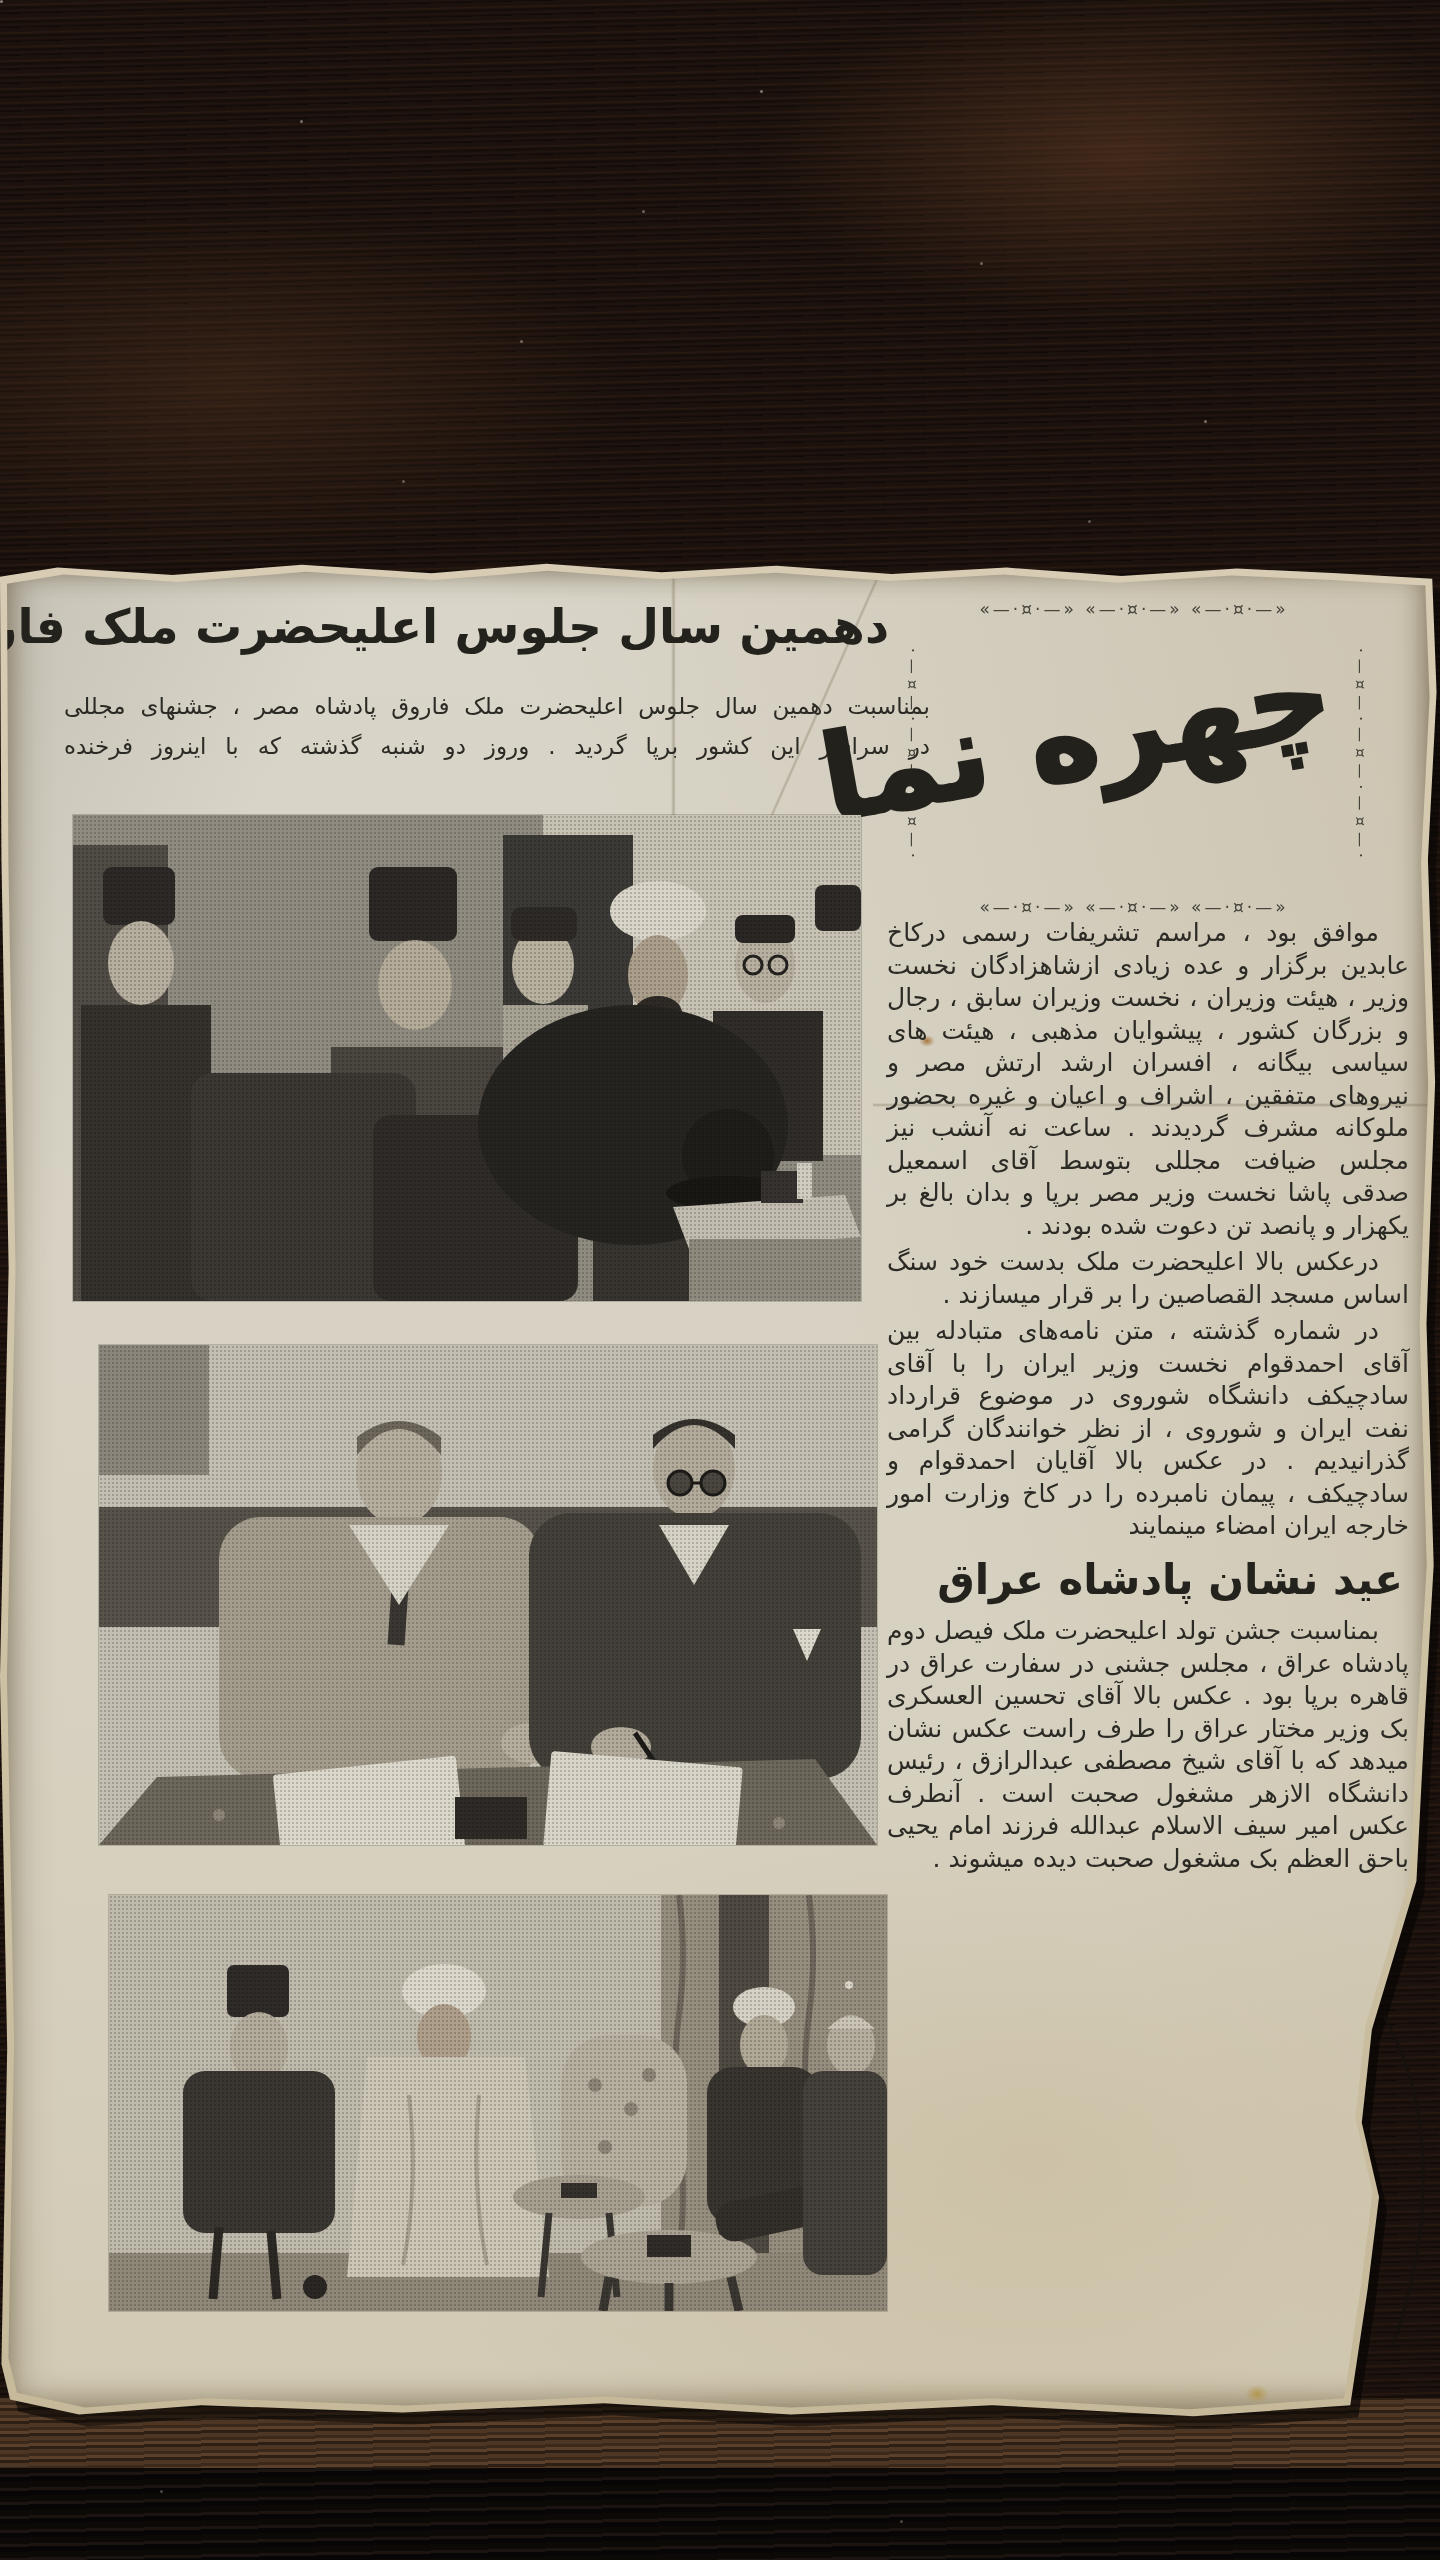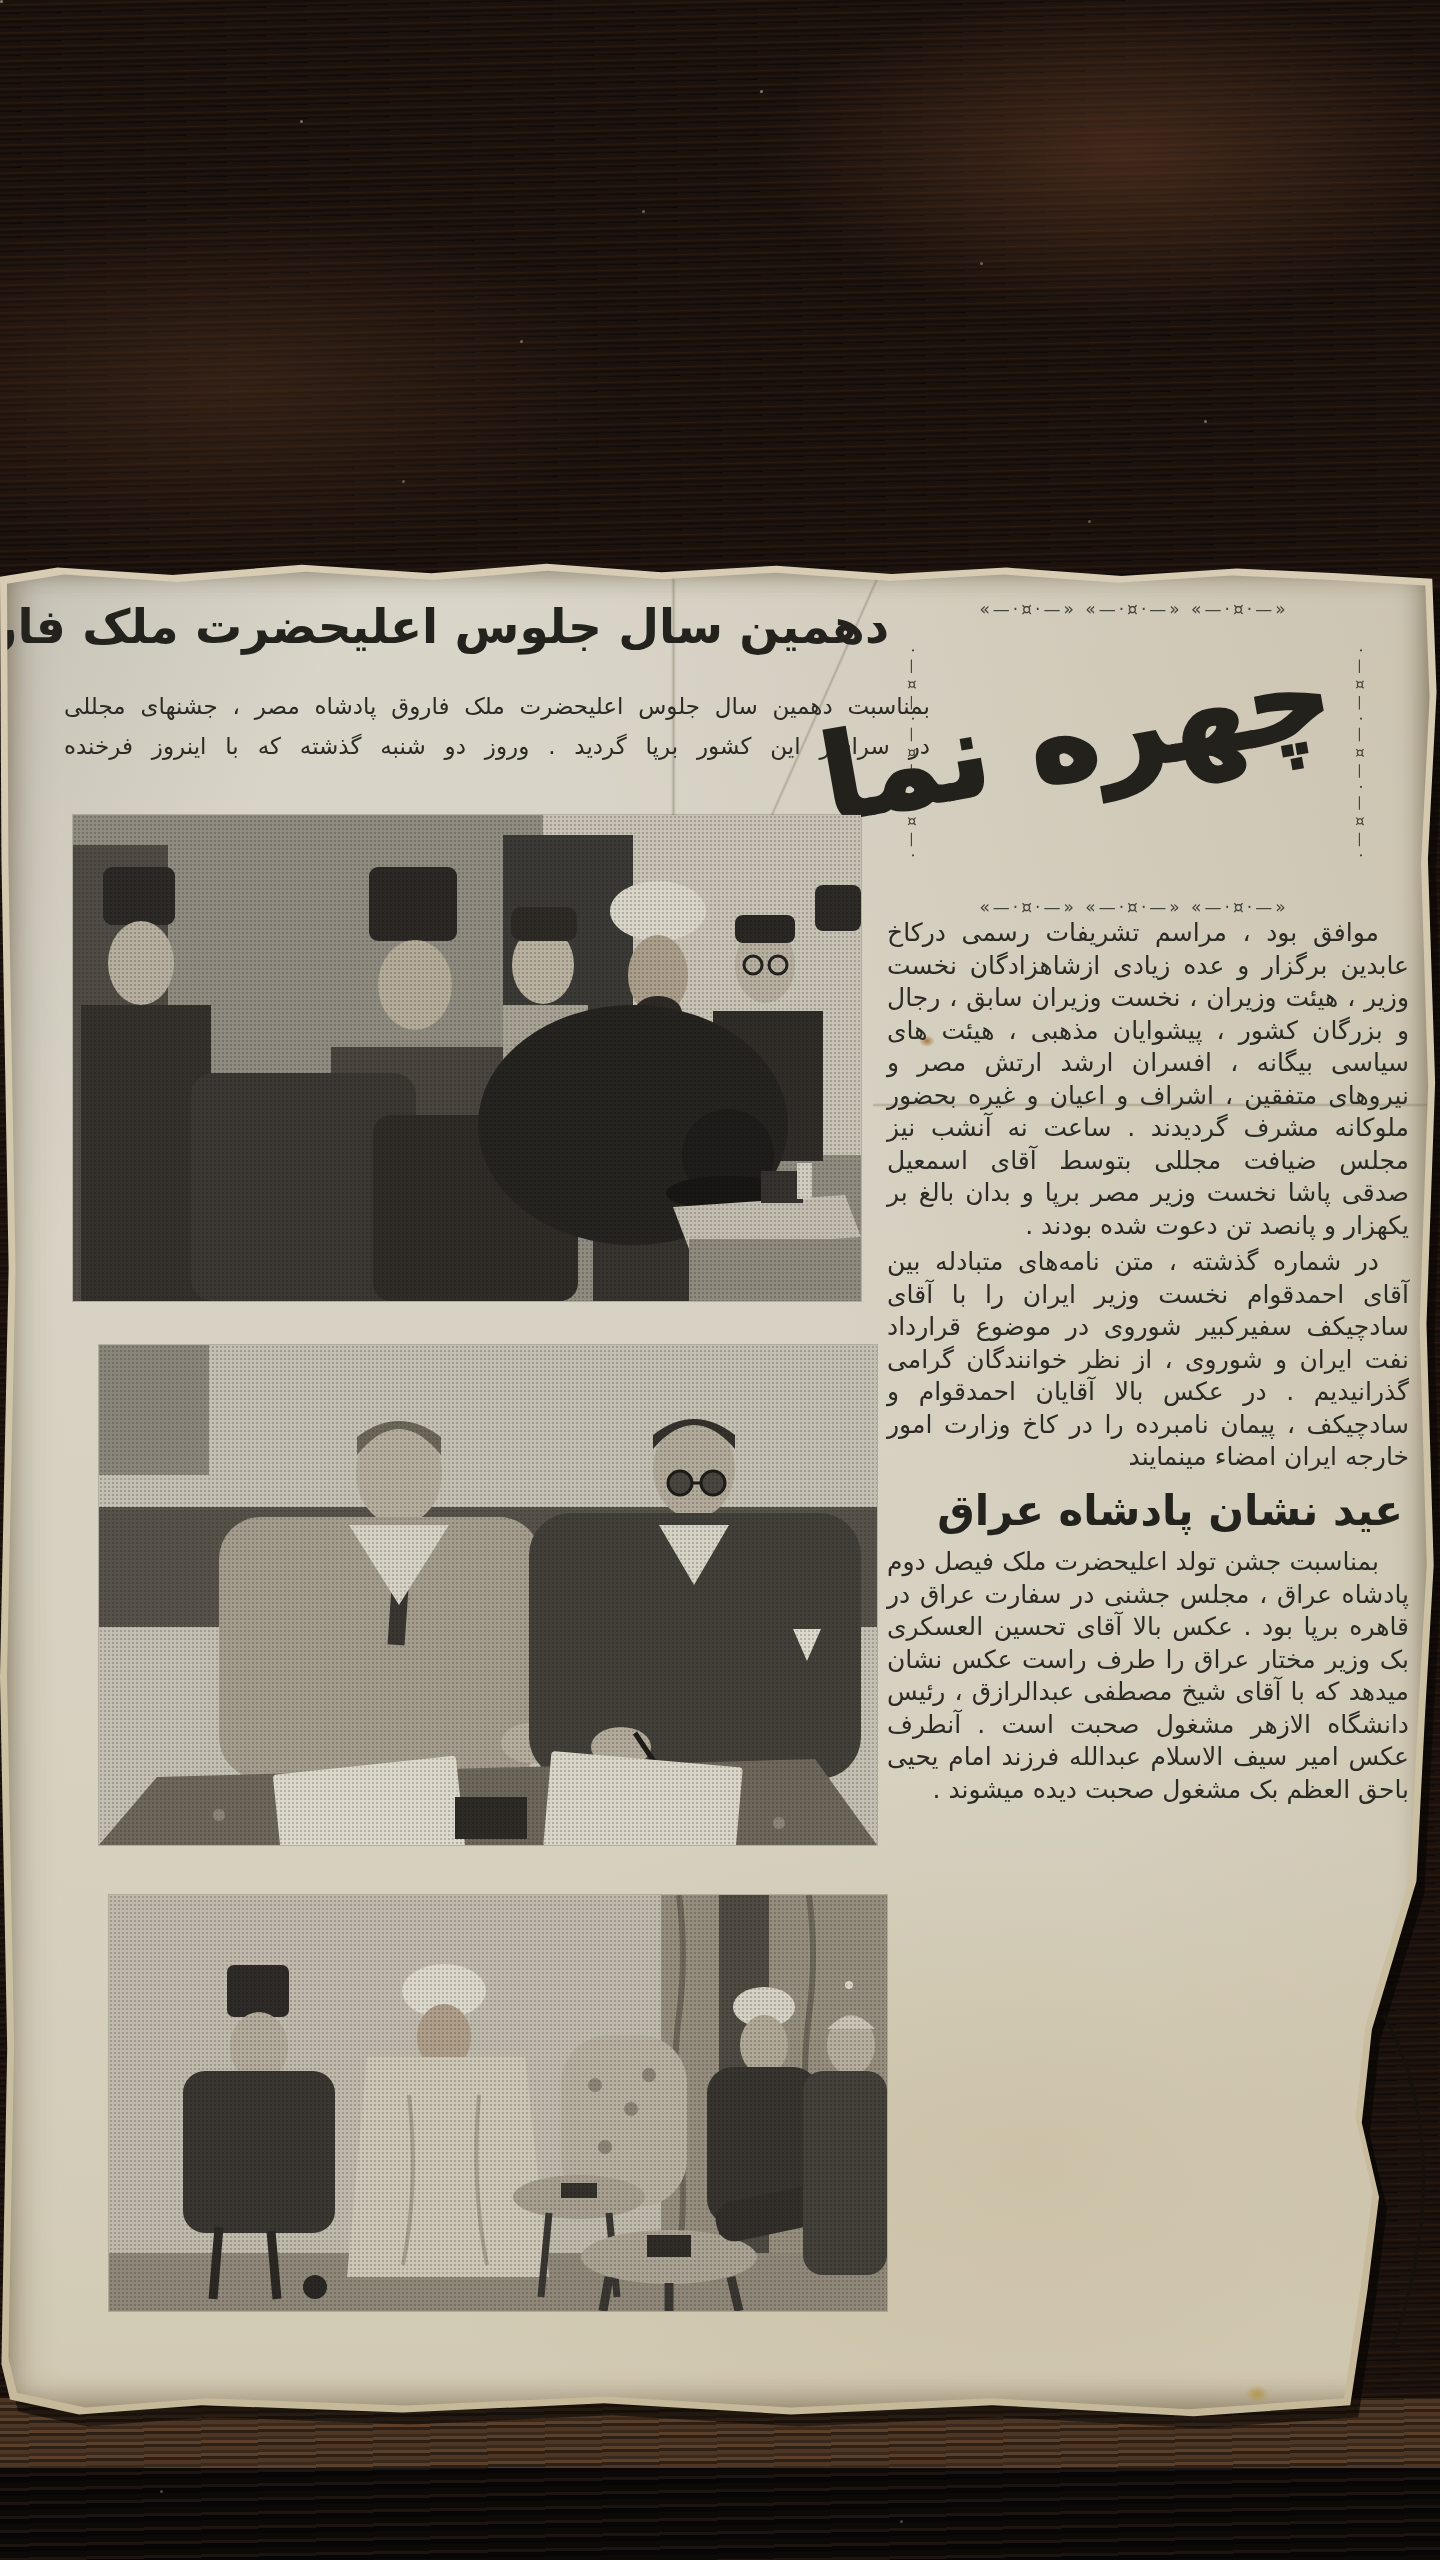--- a/index.html
+++ b/index.html
@@ -127,21 +127,22 @@
       <div class="masthead">
         <div class="orn orn-top">«—·¤·—»   «—·¤·—»   «—·¤·—»</div>
         <div class="orn-side orn-left">·—¤—·—¤—·—¤—·</div>
         <div class="orn-side orn-right">·—¤—·—¤—·—¤—·</div>
         <div class="mast-title" dir="rtl">چهره نما</div>
         <div class="orn orn-bottom">«—·¤·—»   «—·¤·—»   «—·¤·—»</div>
       </div>
 
       <div class="column" dir="rtl">
         <p>موافق بود ، مراسم تشریفات رسمی درکاخ عابدین برگزار و عده زیادی ازشاهزادگان نخست وزیر ، هیئت وزیران ، نخست وزیران سابق ، رجال و بزرگان کشور ، پیشوایان مذهبی ، هیئت های سیاسی بیگانه ، افسران ارشد ارتش مصر و نیروهای متفقین ، اشراف و اعیان و غیره بحضور ملوکانه مشرف گردیدند . ساعت نه آنشب نیز مجلس ضیافت مجللی بتوسط آقای اسمعیل صدقی پاشا نخست وزیر مصر برپا و بدان بالغ بر یکهزار و پانصد تن دعوت شده بودند .</p>
-        <p>در شماره گذشته ، متن نامه‌های متبادله بین آقای احمدقوام نخست وزیر ایران را با آقای سادچیکف سفیرکبیر شوروی در موضوع قرارداد نفت ایران و شوروی ، از نظر خوانندگان گرامی گذرانیدیم . در عکس بالا آقایان احمدقوام و سادچیکف ، پیمان نامبرده را در کاخ وزارت امور خارجه ایران امضاء مینمایند</p>
+        <p>درعکس بالا اعلیحضرت ملک بدست خود سنگ اساس مسجد القصاصین را بر قرار میسازند .</p>
+        <p>در شماره گذشته ، متن نامه‌های متبادله بین آقای احمدقوام نخست وزیر ایران را با آقای سادچیکف دانشگاه شوروی در موضوع قرارداد نفت ایران و شوروی ، از نظر خوانندگان گرامی گذرانیدیم . در عکس بالا آقایان احمدقوام و سادچیکف ، پیمان نامبرده را در کاخ وزارت امور خارجه ایران امضاء مینمایند</p>
         <div class="sec-head">عید نشان پادشاه عراق</div>
         <p>بمناسبت جشن تولد اعلیحضرت ملک فیصل دوم پادشاه عراق ، مجلس جشنی در سفارت عراق در قاهره برپا بود . عکس بالا آقای تحسین العسکری بک وزیر مختار عراق را طرف راست عکس نشان میدهد که با آقای شیخ مصطفی عبدالرازق ، رئیس دانشگاه الازهر مشغول صحبت است . آنطرف عکس امیر سیف الاسلام عبدالله فرزند امام یحیی باحق العظم بک مشغول صحبت دیده میشوند .</p>
       </div>
 
       <div class="photo photo1">
         <svg viewBox="0 0 788 486">
           <rect x="0" y="0" width="788" height="486" fill="#8f8b80"></rect>
           <rect x="470" y="0" width="318" height="340" fill="#c7c2b4"></rect>
           <rect x="430" y="20" width="130" height="300" fill="#3c3a36"></rect>
           <rect x="0" y="30" width="95" height="456" fill="#504c45"></rect>

